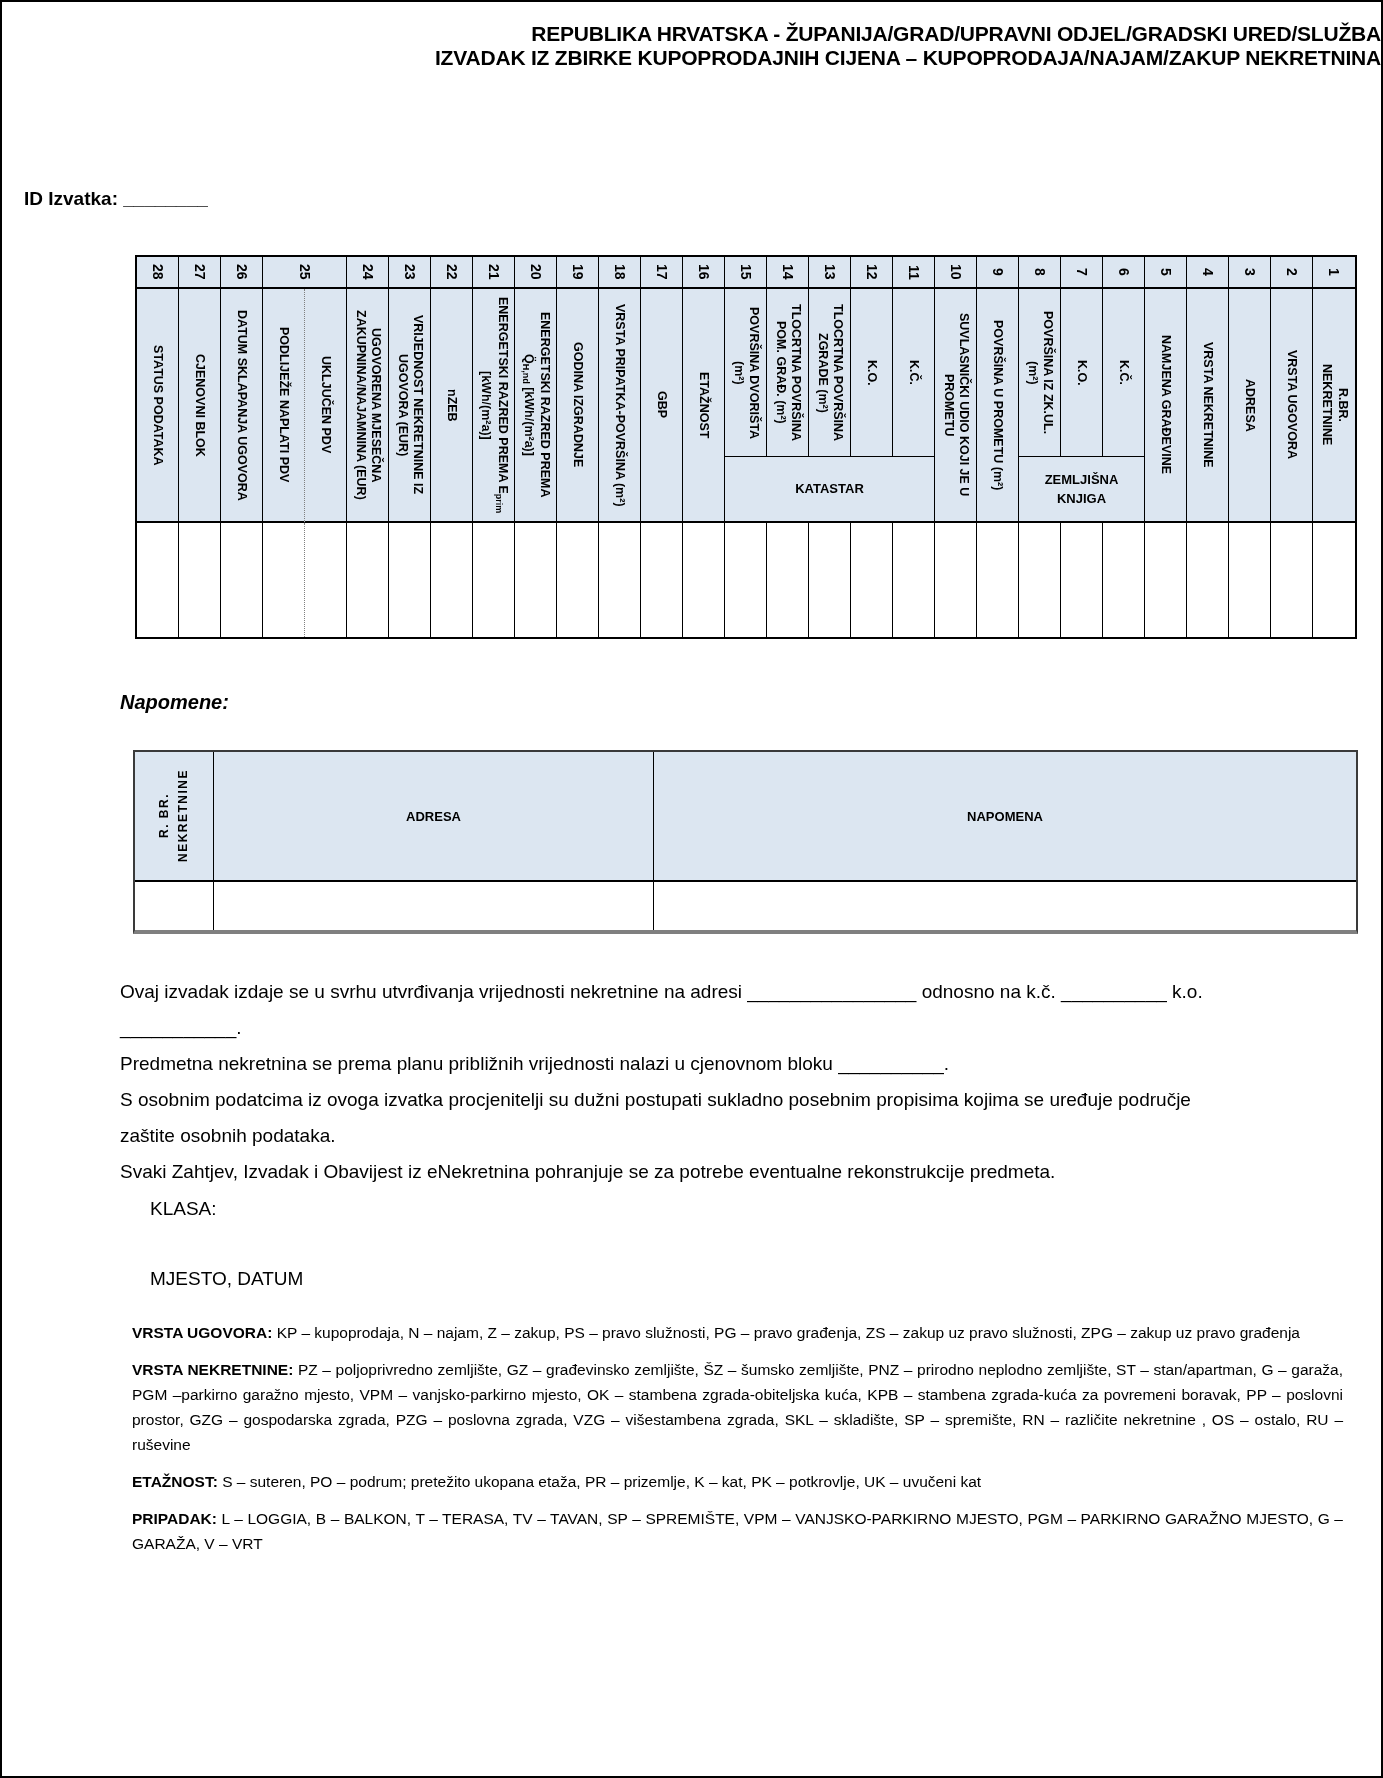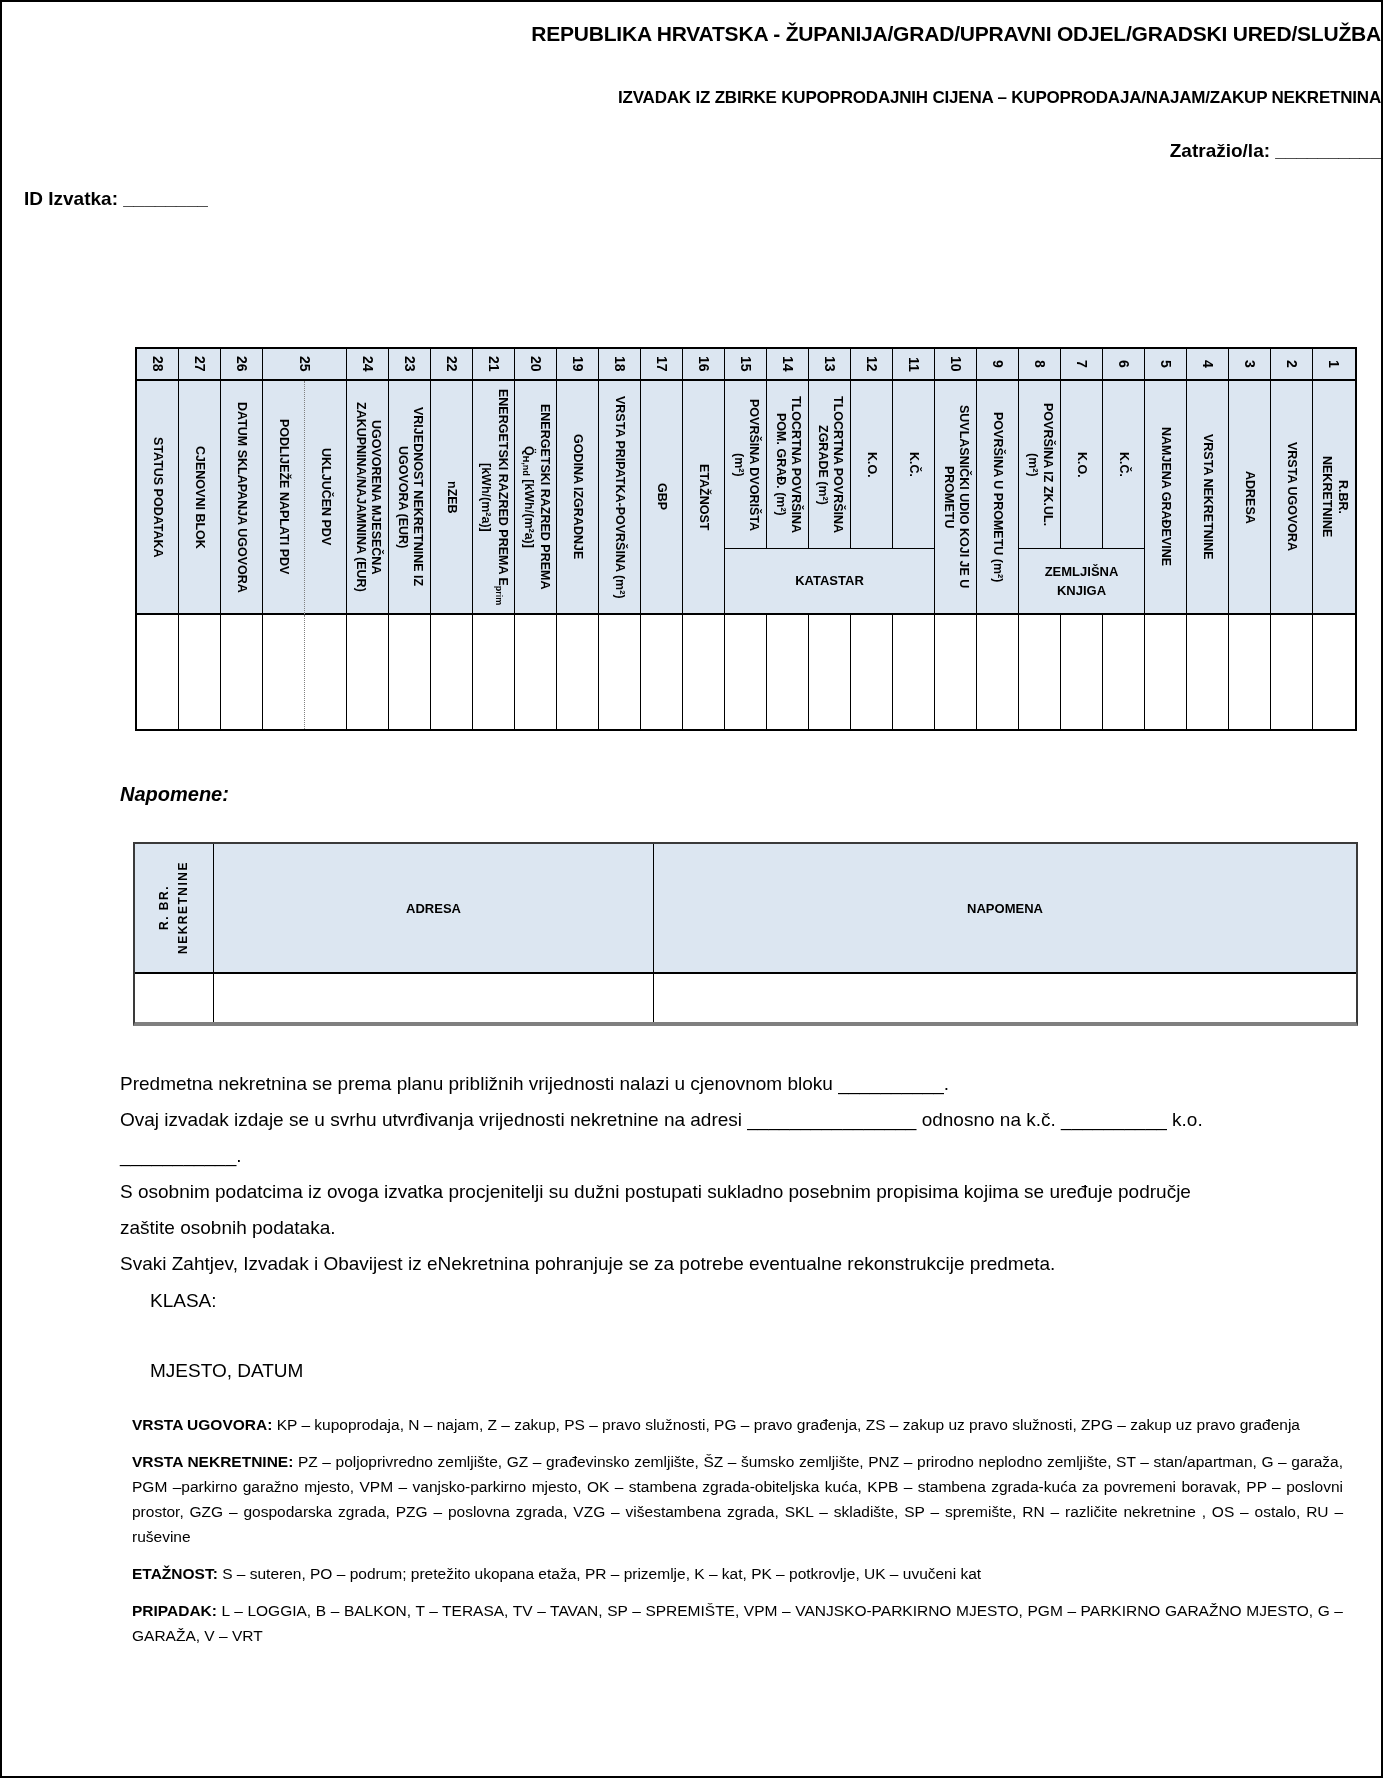--- a/index.html
+++ b/index.html
@@ -3,21 +3,21 @@
 <meta charset="utf-8">
 <style>
   html,body{margin:0;padding:0;background:#fff;}
   .page{
     position:relative;width:1383px;height:1778px;box-sizing:border-box;
     border:2px solid #000;background:#fff;overflow:hidden;
     font-family:"Liberation Sans",sans-serif;color:#000;
   }
   .head{width:100%;text-align:right;}
   .title{padding-top:20px;font-size:21px;font-weight:700;letter-spacing:-0.2px;}
-  .subtitle{margin-top:42px;font-size:17px;font-weight:700;letter-spacing:-0.2px;}
+  .subtitle{font-size:21px;font-weight:700;letter-spacing:-0.2px;}
   .zatrazio{margin-top:32px;font-size:19px;font-weight:700;}
   .extract-id{position:absolute;left:22px;top:186px;font-size:19px;font-weight:700;}
 
   
   .t1{
     display:inline-grid;margin-left:133px;margin-top:185px;
     grid-template-columns:repeat(29,42px);
     grid-template-rows:32px 168px 66px 114px;
     border:2.5px solid #000;box-sizing:border-box;background:#fff;
   }
@@ -66,21 +66,20 @@
   .abbrev b{font-weight:700;}
 </style>
 </head>
 <body>
 
 <div class="page">
 
   <div class="head">
     <div class="title">REPUBLIKA HRVATSKA - ŽUPANIJA/GRAD/UPRAVNI ODJEL/GRADSKI URED/SLUŽBA</div>
     <div class="subtitle">IZVADAK IZ ZBIRKE KUPOPRODAJNIH CIJENA – KUPOPRODAJA/NAJAM/ZAKUP NEKRETNINA</div>
-    <div class="zatrazio"><span>Zatražio/la:</span> <span>__________</span></div>
   </div>
   <div class="extract-id"><span>ID Izvatka:</span> <span>________</span></div>
 
   
   <div class="t1">
 
     <div class="c num" style="grid-column:1">28</div>
     <div class="c num" style="grid-column:2">27</div>
     <div class="c num" style="grid-column:3">26</div>
     <div class="c num" style="grid-column:4 / span 2">25</div>
@@ -254,23 +253,23 @@
       </div>
     <div class="c hc" style="grid-column:2;grid-row:1">ADRESA</div>
     <div class="c hc last" style="grid-column:3;grid-row:1">NAPOMENA</div>
     <div class="c dc2" style="grid-column:1;grid-row:2"></div>
     <div class="c dc2" style="grid-column:2;grid-row:2"></div>
     <div class="c dc2 last" style="grid-column:3;grid-row:2"></div>
   </div>
 
   
   <div class="paras">
-    <p>Predmetna nekretnina se prema planu približnih vrijednosti nalazi u cjenovnom bloku __________.</p>
     <p>Ovaj izvadak izdaje se u svrhu utvrđivanja vrijednosti nekretnine na adresi ________________ odnosno na k.č. __________ k.o.
 ___________.</p>
+    <p>Predmetna nekretnina se prema planu približnih vrijednosti nalazi u cjenovnom bloku __________.</p>
     <p>S osobnim podatcima iz ovoga izvatka procjenitelji su dužni postupati sukladno posebnim propisima kojima se uređuje područje
 zaštite osobnih podataka.</p>
     <p>Svaki Zahtjev, Izvadak  i Obavijest iz eNekretnina pohranjuje se za potrebe eventualne rekonstrukcije predmeta.</p>
   </div>
 
   
   <div class="klasa-block">
     <div class="klasa">KLASA:</div>
     <div class="mjesto">MJESTO, DATUM</div>
   </div>

